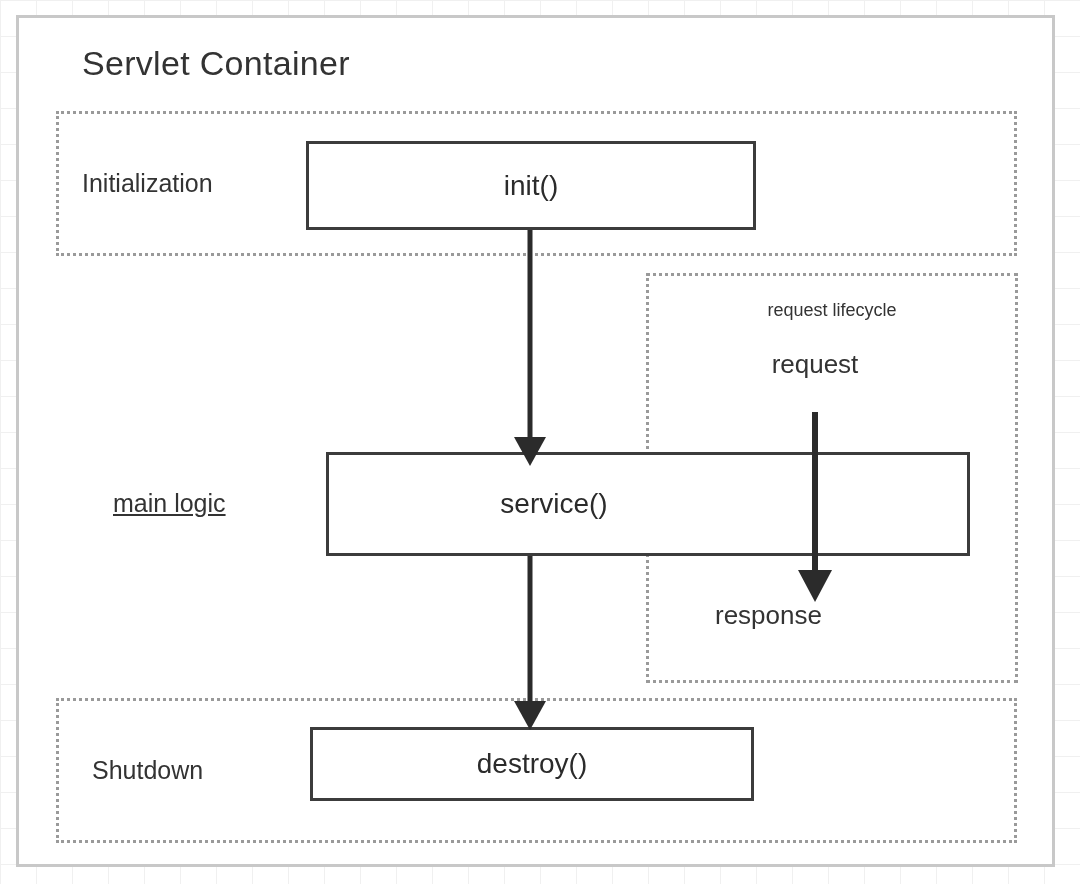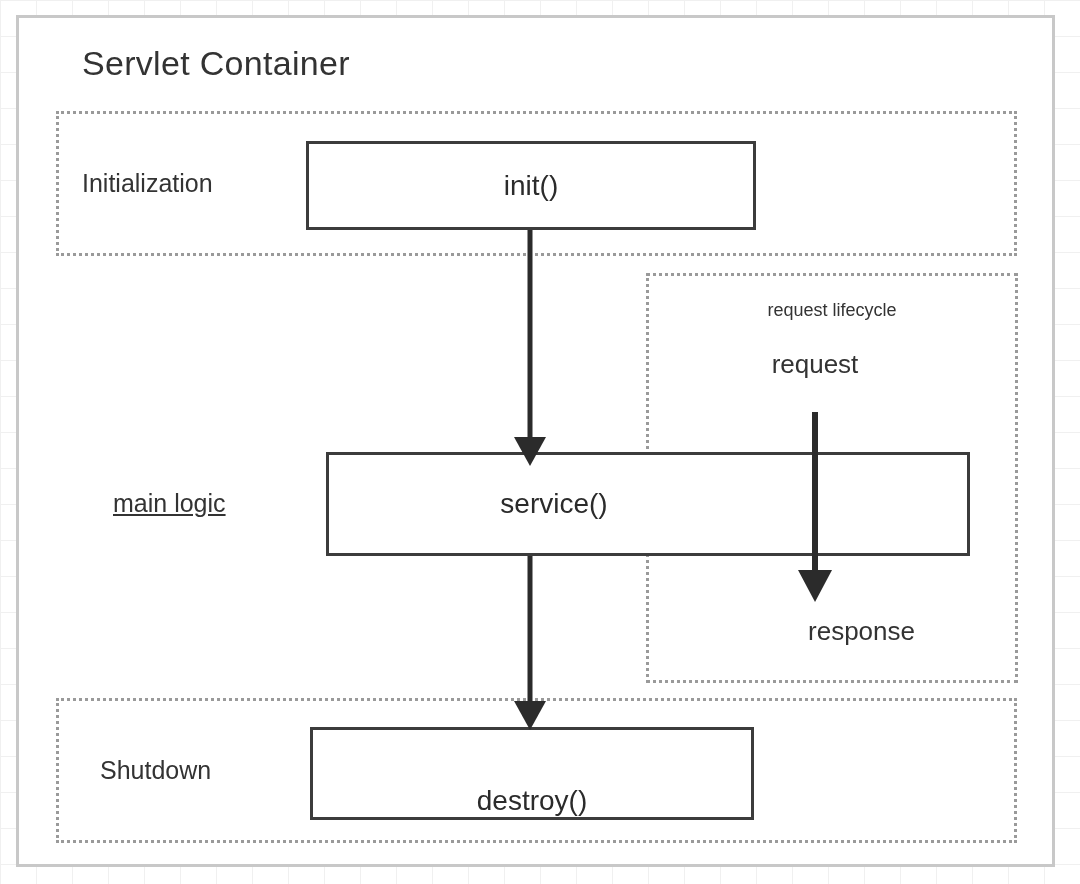--- a/index.html
+++ b/index.html
@@ -70,21 +70,21 @@
 
   
   .side-label {
     position: absolute;
     font-size: 25px;
     color: #333333;
     white-space: nowrap;
   }
   .lbl-initialization { left: 82px;  top: 169px; }
   .lbl-mainlogic      { left: 113px; top: 489px; text-decoration: underline; }
-  .lbl-shutdown       { left: 92px;  top: 756px; margin-left: 8px; }
+  .lbl-shutdown       { left: 92px;  top: 756px; }
 
   
   .lc-title {
     position: absolute;
     left: 646px;
     top: 300px;
     width: 372px;
     text-align: center;
     font-size: 18px;
     color: #333333;
@@ -96,23 +96,23 @@
     top: 349px;
     width: 200px;
     text-align: center;
     font-size: 26px;
     color: #333333;
     white-space: nowrap;
   }
   .lc-response {
     position: absolute;
     left: 715px;
-    top: 616px;
+    top: 600px;
     width: 200px;
-    text-align: right;
+    text-align: left;
     font-size: 26px;
     color: #333333;
     white-space: nowrap;
   }
 
   
   .method-box {
     position: absolute;
     box-sizing: border-box;
     border: 3px solid #3c3c3c;
@@ -139,22 +139,21 @@
     margin-left: 16px;
   }
   .box-service .method-label {
     width: 450px;
     text-align: center;
   }
   .box-destroy {
     left: 310px;
     top: 727px;
     width: 444px;
-    height: 93px;
-    align-items: flex-end;
+    height: 74px;
   }
 
   
   .arrow-layer {
     position: absolute;
     left: 0;
     top: 0;
     width: 1080px;
     height: 884px;
     pointer-events: none;

